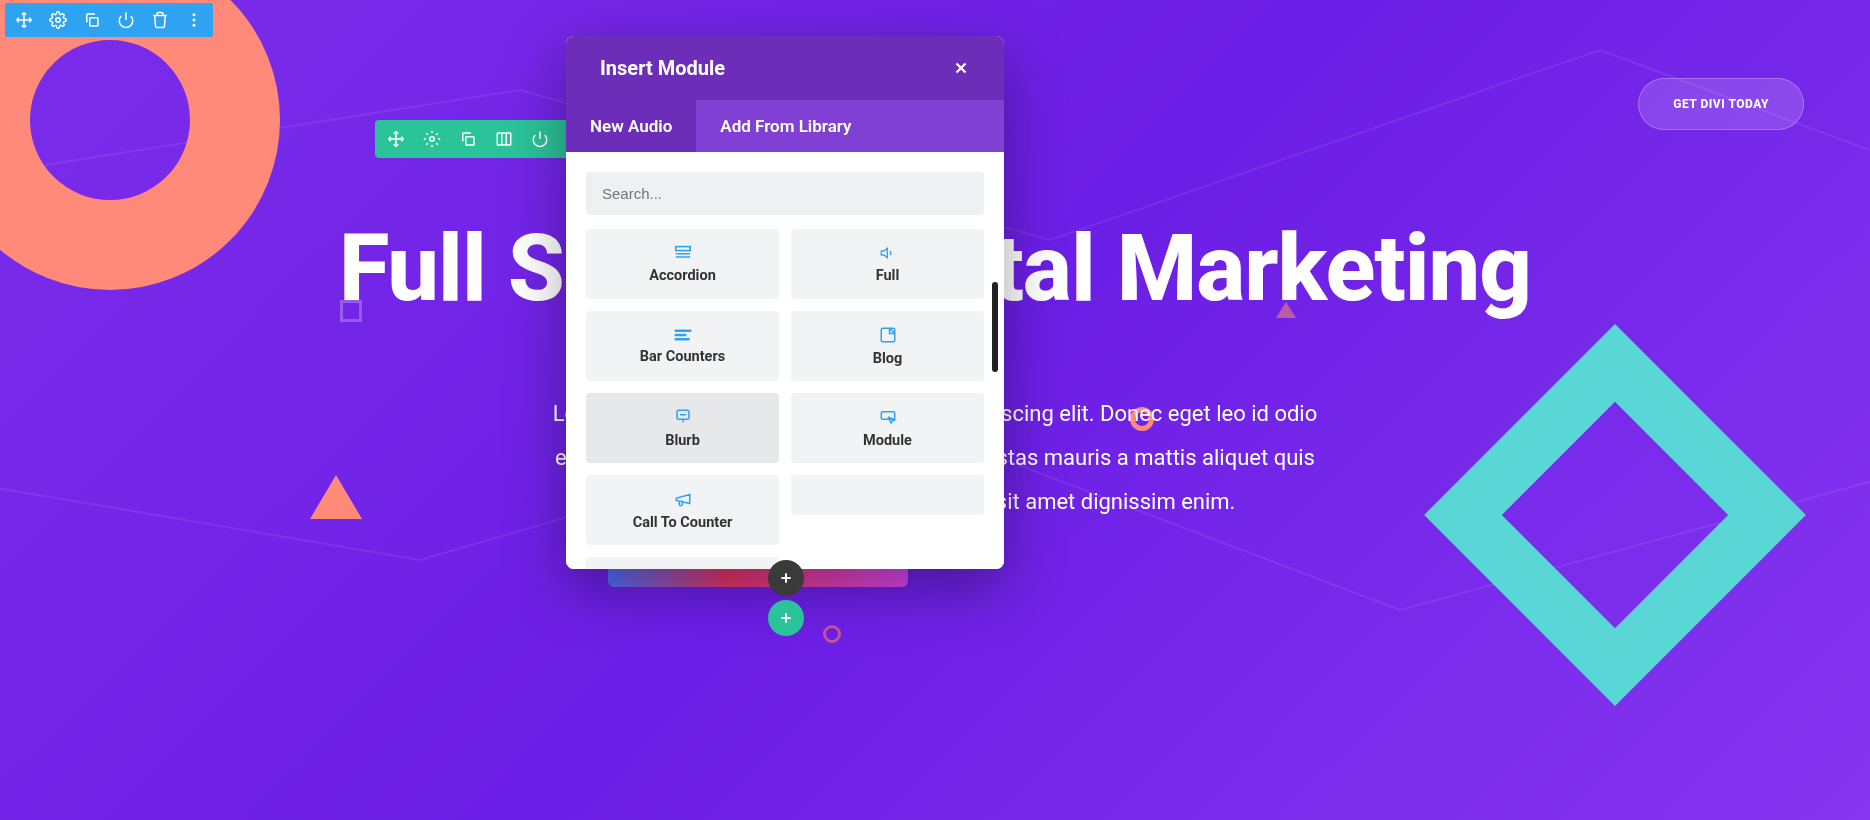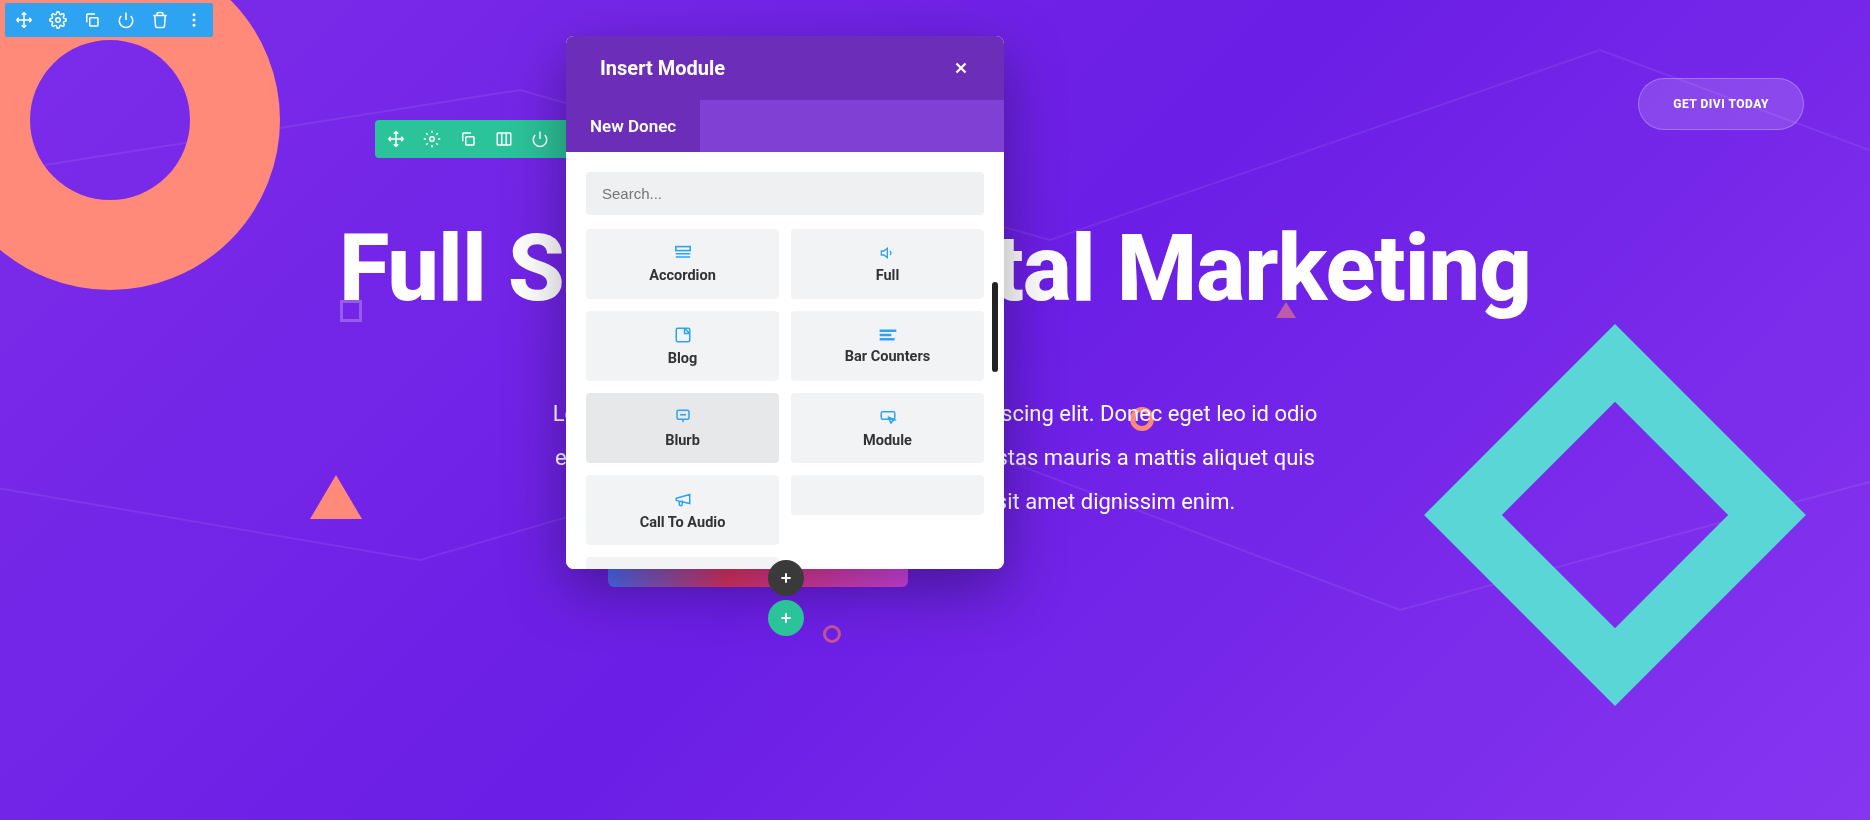--- a/index.html
+++ b/index.html
@@ -342,21 +342,22 @@
 <div class="modal">
   <div class="modal-header">
     <span>Insert Module</span>
     <span class="modal-close">
         <svg width="18" height="18" viewBox="0 0 24 24" fill="none" stroke="currentColor" stroke-width="3">
           <path d="M18 6L6 18M6 6l12 12"></path>
         </svg>
       </span>
   </div>
   <div class="modal-tabs">
-    <div class="modal-tab active">New Donec</div>
+    <div class="modal-tab active">New Audio</div>
+    <div class="modal-tab">Add From Library</div>
   </div>
   <div class="modal-body">
     <div class="search-wrap">
       <input type="text" placeholder="Search..." style="">
     </div>
     <div class="module-grid">
       <div class="module-card">
         <span class="mi">
             <svg width="20" height="16" viewBox="0 0 24 20" fill="none" stroke="currentColor" stroke-width="2">
               <rect x="3" y="2" width="18" height="5"></rect>
@@ -368,35 +369,35 @@
       <div class="module-card">
         <span class="mi">
             <svg width="20" height="16" viewBox="0 0 24 24" fill="none" stroke="currentColor" stroke-width="2">
               <path d="M11 5L6 9H2v6h4l5 4V5zM15 9a4 4 0 010 6"></path>
             </svg>
           </span>
         <span class="ml">Full</span>
       </div>
       <div class="module-card">
         <span class="mi">
+            <svg width="20" height="14" viewBox="0 0 24 16" fill="none" stroke="currentColor" stroke-width="3">
+              <path d="M2 3h20M2 8h14M2 13h18"></path>
+            </svg>
+          </span>
+        <span class="ml">Bar Counters</span>
+      </div>
+      <div class="module-card">
+        <span class="mi">
             <svg width="20" height="18" viewBox="0 0 24 24" fill="none" stroke="currentColor" stroke-width="2">
               <rect x="3" y="3" width="18" height="18" rx="2"></rect>
               <path d="M14 3l7 7M14 3v7h7"></path>
             </svg>
           </span>
         <span class="ml">Blog</span>
       </div>
-      <div class="module-card">
-        <span class="mi">
-            <svg width="20" height="14" viewBox="0 0 24 16" fill="none" stroke="currentColor" stroke-width="3">
-              <path d="M2 3h20M2 8h14M2 13h18"></path>
-            </svg>
-          </span>
-        <span class="ml">Bar Counters</span>
-      </div>
       <div class="module-card hover">
         <span class="mi">
             <svg width="20" height="18" viewBox="0 0 24 24" fill="none" stroke="currentColor" stroke-width="2">
               <rect x="4" y="3" width="16" height="12" rx="2"></rect>
               <path d="M8 9h8M12 15v4"></path>
             </svg>
           </span>
         <span class="ml">Blurb</span>
       </div>
       <div class="module-card">
@@ -407,21 +408,21 @@
             </svg>
           </span>
         <span class="ml">Module</span>
       </div>
       <div class="module-card">
         <span class="mi">
             <svg width="20" height="18" viewBox="0 0 24 24" fill="none" stroke="currentColor" stroke-width="2">
               <path d="M3 11l18-5v12L3 14v-3zM11 14v5a2 2 0 01-4 0v-4"></path>
             </svg>
           </span>
-        <span class="ml">Call To Audio</span>
+        <span class="ml">Call To Counter</span>
       </div>
       <div class="module-card partial">
         
       </div>
       <div class="module-card partial">
         
       </div>
     </div>
     <div class="scroll-indicator"></div>
   </div>

